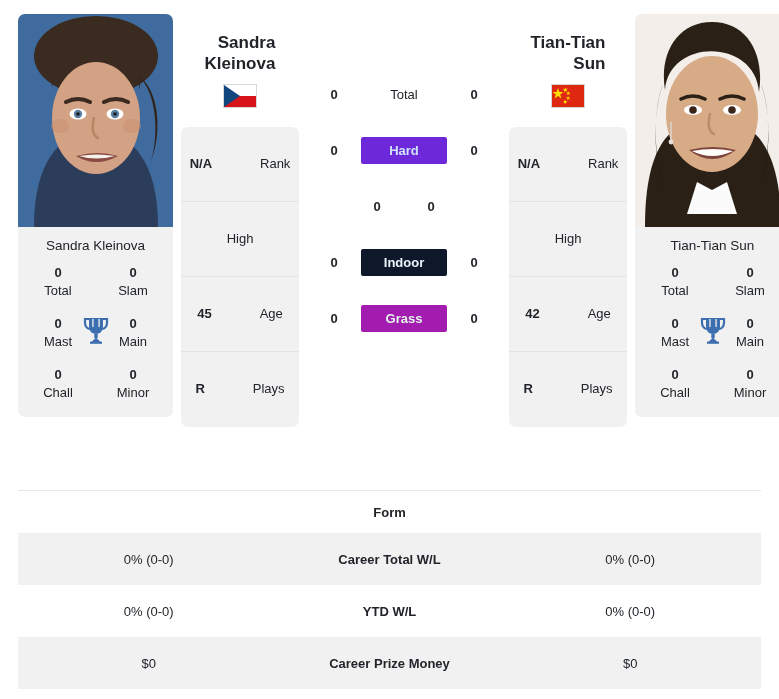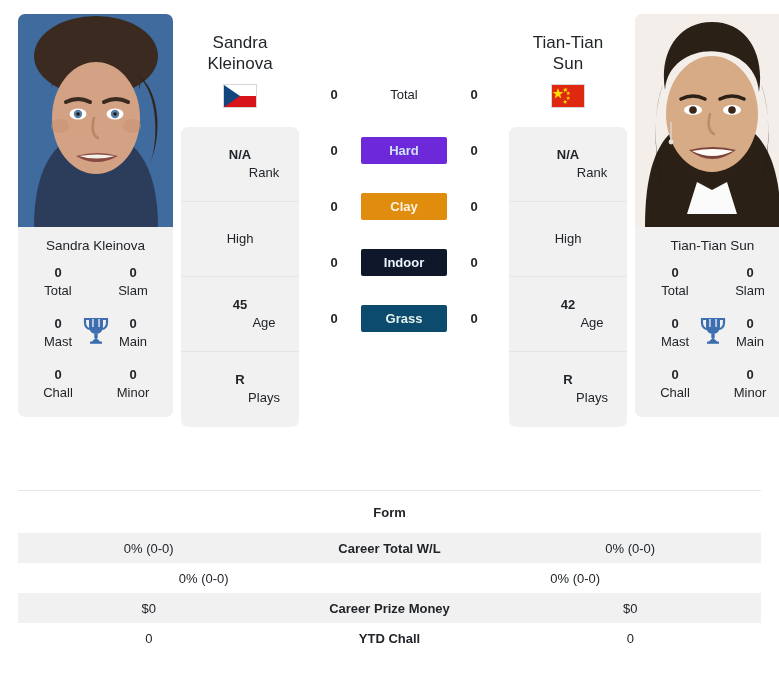--- a/index.html
+++ b/index.html
@@ -73,22 +73,22 @@
   .side-col {
     width: 118px;
     flex: 0 0 118px;
     margin: 0 8px;
     display: flex;
     flex-direction: column;
     align-items: center;
   }
   .pname {
     font-size: 17px;
-    font-weight: normal;
-    text-align: center;
+    font-weight: bold;
+    text-align: right;
     line-height: 1.25;
     color: #212529;
     margin-top: 18px;
     white-space: pre-line;
   }
   .flag {
     margin-top: 9px;
     width: 34px;
     height: 24px;
     border: 1px solid #d7d7d7;
@@ -97,21 +97,21 @@
   .stats-box {
     margin-top: 19px;
     width: 118px;
     background: #f1f1f2;
     border-radius: 7px;
     overflow: hidden;
   }
   .stat-cell {
     height: 75px;
     display: flex;
-    flex-direction: column;
+    flex-direction: row;
     align-items: center;
     justify-content: center;
     border-bottom: 1px solid #e4e4e6;
     text-align: center;
   }
   .stat-cell:last-child { border-bottom: none; }
   .sval { font-size: 13px; font-weight: bold; line-height: 1.35; }
   .slab { font-size: 13px; line-height: 1.35; margin-left: 48px; }
   .stat-cell.single .sval { font-weight: normal; }
 
@@ -148,21 +148,21 @@
   
   .table-wrap {
     padding: 0 18px;
     border-top: 1px solid #e6e6e8;
     margin: 20px 18px 0 18px;
     padding: 0;
   }
   .trow {
     display: flex;
     align-items: center;
-    height: 30px;
+    height: 52px;
   }
   .trow.header { height: 42px; }
   .trow.striped { background: #f1f1f2; }
   .tc-left, .tc-right {
     flex: 1 1 0;
     text-align: center;
     font-size: 13px;
     color: #212529;
   }
   .tc-mid {
@@ -286,31 +286,30 @@
         <div class="sbadge plain">Total</div>
         <div class="snum">0</div>
       </div>
       <div class="srow">
         <div class="snum">0</div>
         <div class="sbadge" id="badge-1" style="background: #6d28d9; color: rgb(207, 228, 247);">Hard</div>
         <div class="snum">0</div>
       </div>
       <div class="srow">
         <div class="snum">0</div>
-        <div class="sbadge" id="badge-2" style="background: rgb(224, 140, 12); color: rgb(253, 244, 228);">Clay</div>
         <div class="snum">0</div>
       </div>
       <div class="srow">
         <div class="snum">0</div>
         <div class="sbadge" id="badge-3" style="background: #0f172a; color: rgb(234, 244, 254);">Indoor</div>
         <div class="snum">0</div>
       </div>
       <div class="srow">
         <div class="snum">0</div>
-        <div class="sbadge" id="badge-4" style="background: #0c4a6e; color: rgb(228, 244, 234);">Grass</div>
+        <div class="sbadge" id="badge-4" style="background: #a21caf; color: rgb(228, 244, 234);">Grass</div>
         <div class="snum">0</div>
       </div>
     </div>
 
     <div class="side-col">
       <div class="pname">Tian-Tian
 Sun</div>
       <div class="flag">
         <svg width="32" height="22" viewBox="0 0 32 22">
           <rect width="32" height="22" fill="#de2910"></rect>
@@ -418,20 +417,21 @@
       <div class="tc-mid">Form</div>
       <div class="tc-right"></div>
     </div>
     <div class="trow striped">
       <div class="tc-left">0% (0-0)</div>
       <div class="tc-mid">Career Total W/L</div>
       <div class="tc-right">0% (0-0)</div>
     </div>
     <div class="trow">
       <div class="tc-left">0% (0-0)</div>
+      <div class="tc-mid">YTD W/L</div>
       <div class="tc-right">0% (0-0)</div>
     </div>
     <div class="trow striped">
       <div class="tc-left">$0</div>
       <div class="tc-mid">Career Prize Money</div>
       <div class="tc-right">$0</div>
     </div>
     <div class="trow">
       <div class="tc-left">0</div>
       <div class="tc-mid">YTD Chall</div>

